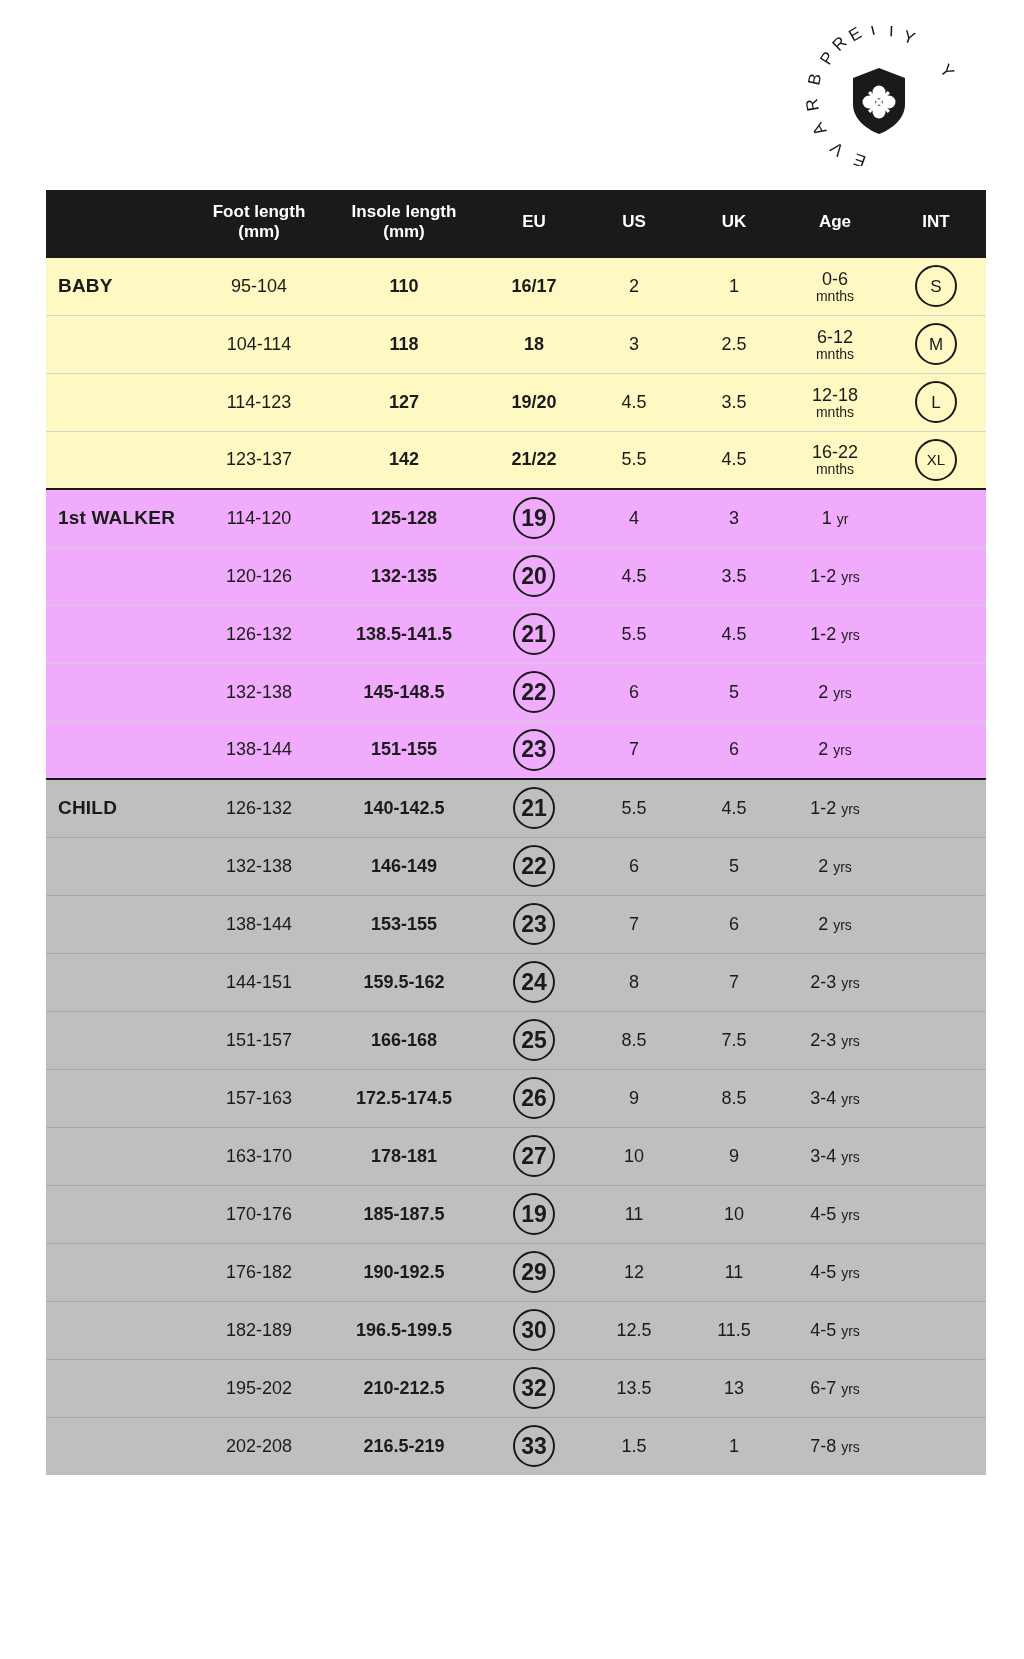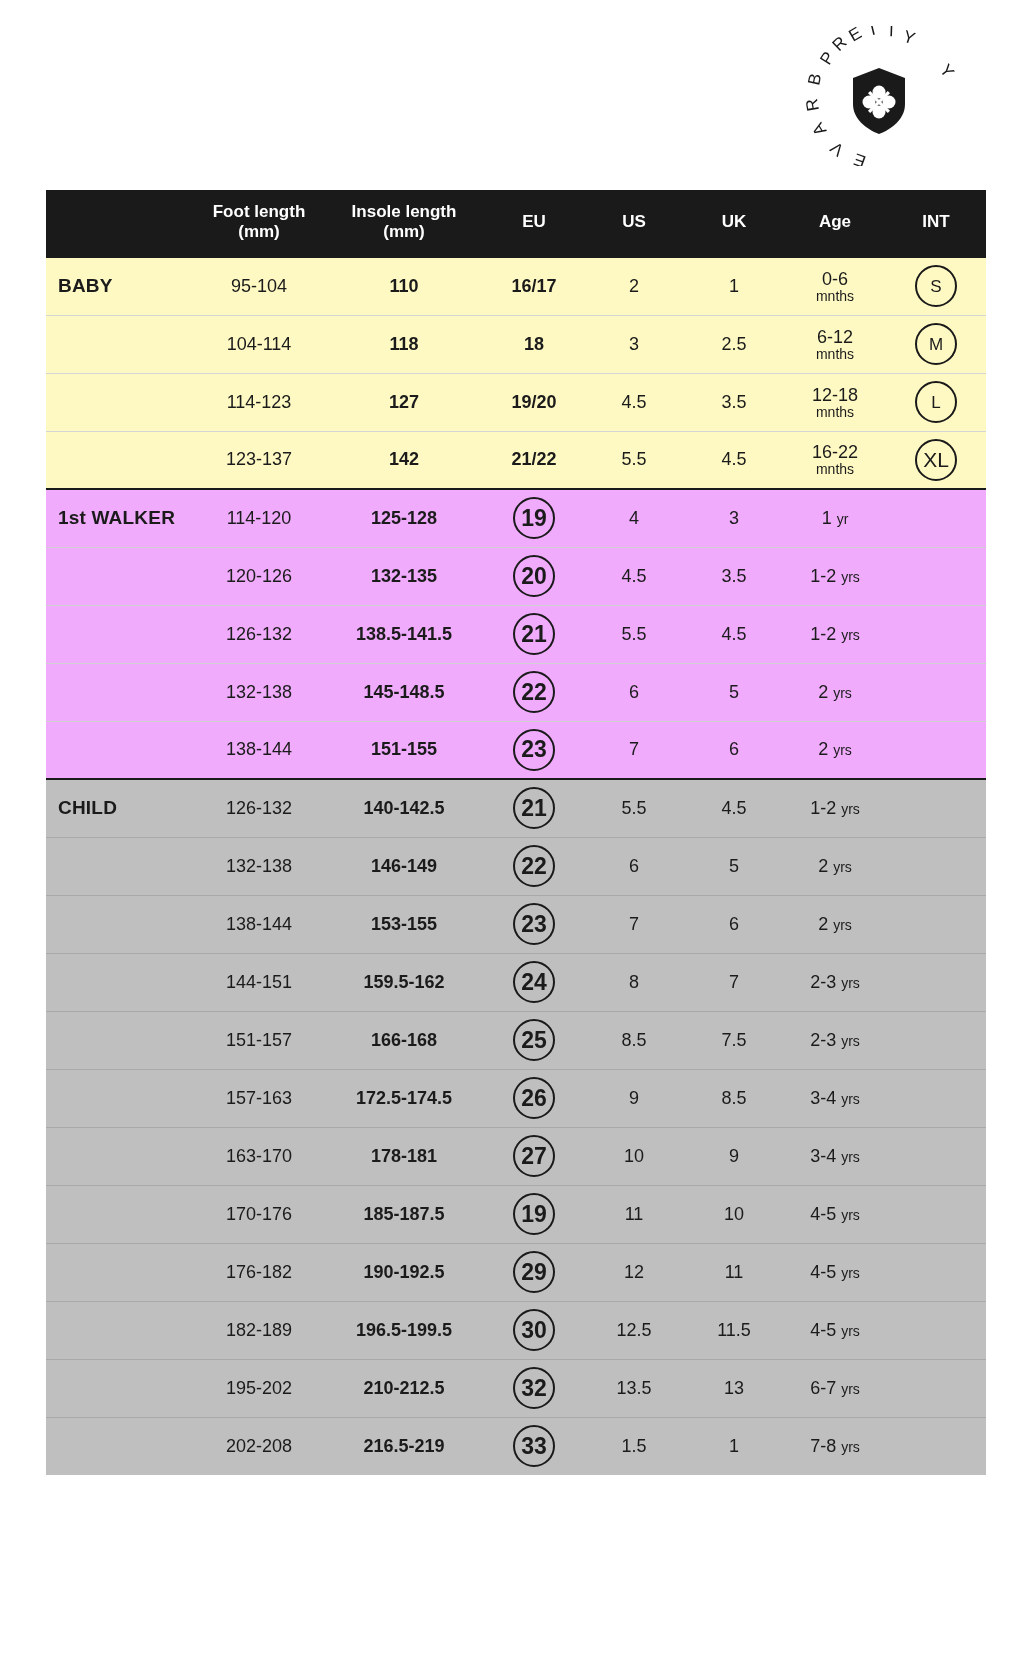--- a/index.html
+++ b/index.html
@@ -118,21 +118,21 @@
     border: 2px solid #1a1a1a;
     border-radius: 50%;
     font-size: 23px;
     font-weight: 700;
     line-height: 1;
   }
   .circ.int {
     font-weight: 400;
     font-size: 17px;
   }
-  .circ.int.xl { font-size: 21px; }
+  .circ.int.xl { font-size: 15px; }
 </style>
 </head>
 <body>
 
 <div class="page">
 
   <div class="logo">
     <svg viewBox="0 0 180 140" width="180" height="140" aria-hidden="true">
       <g fill="#1a1a1a">
 

